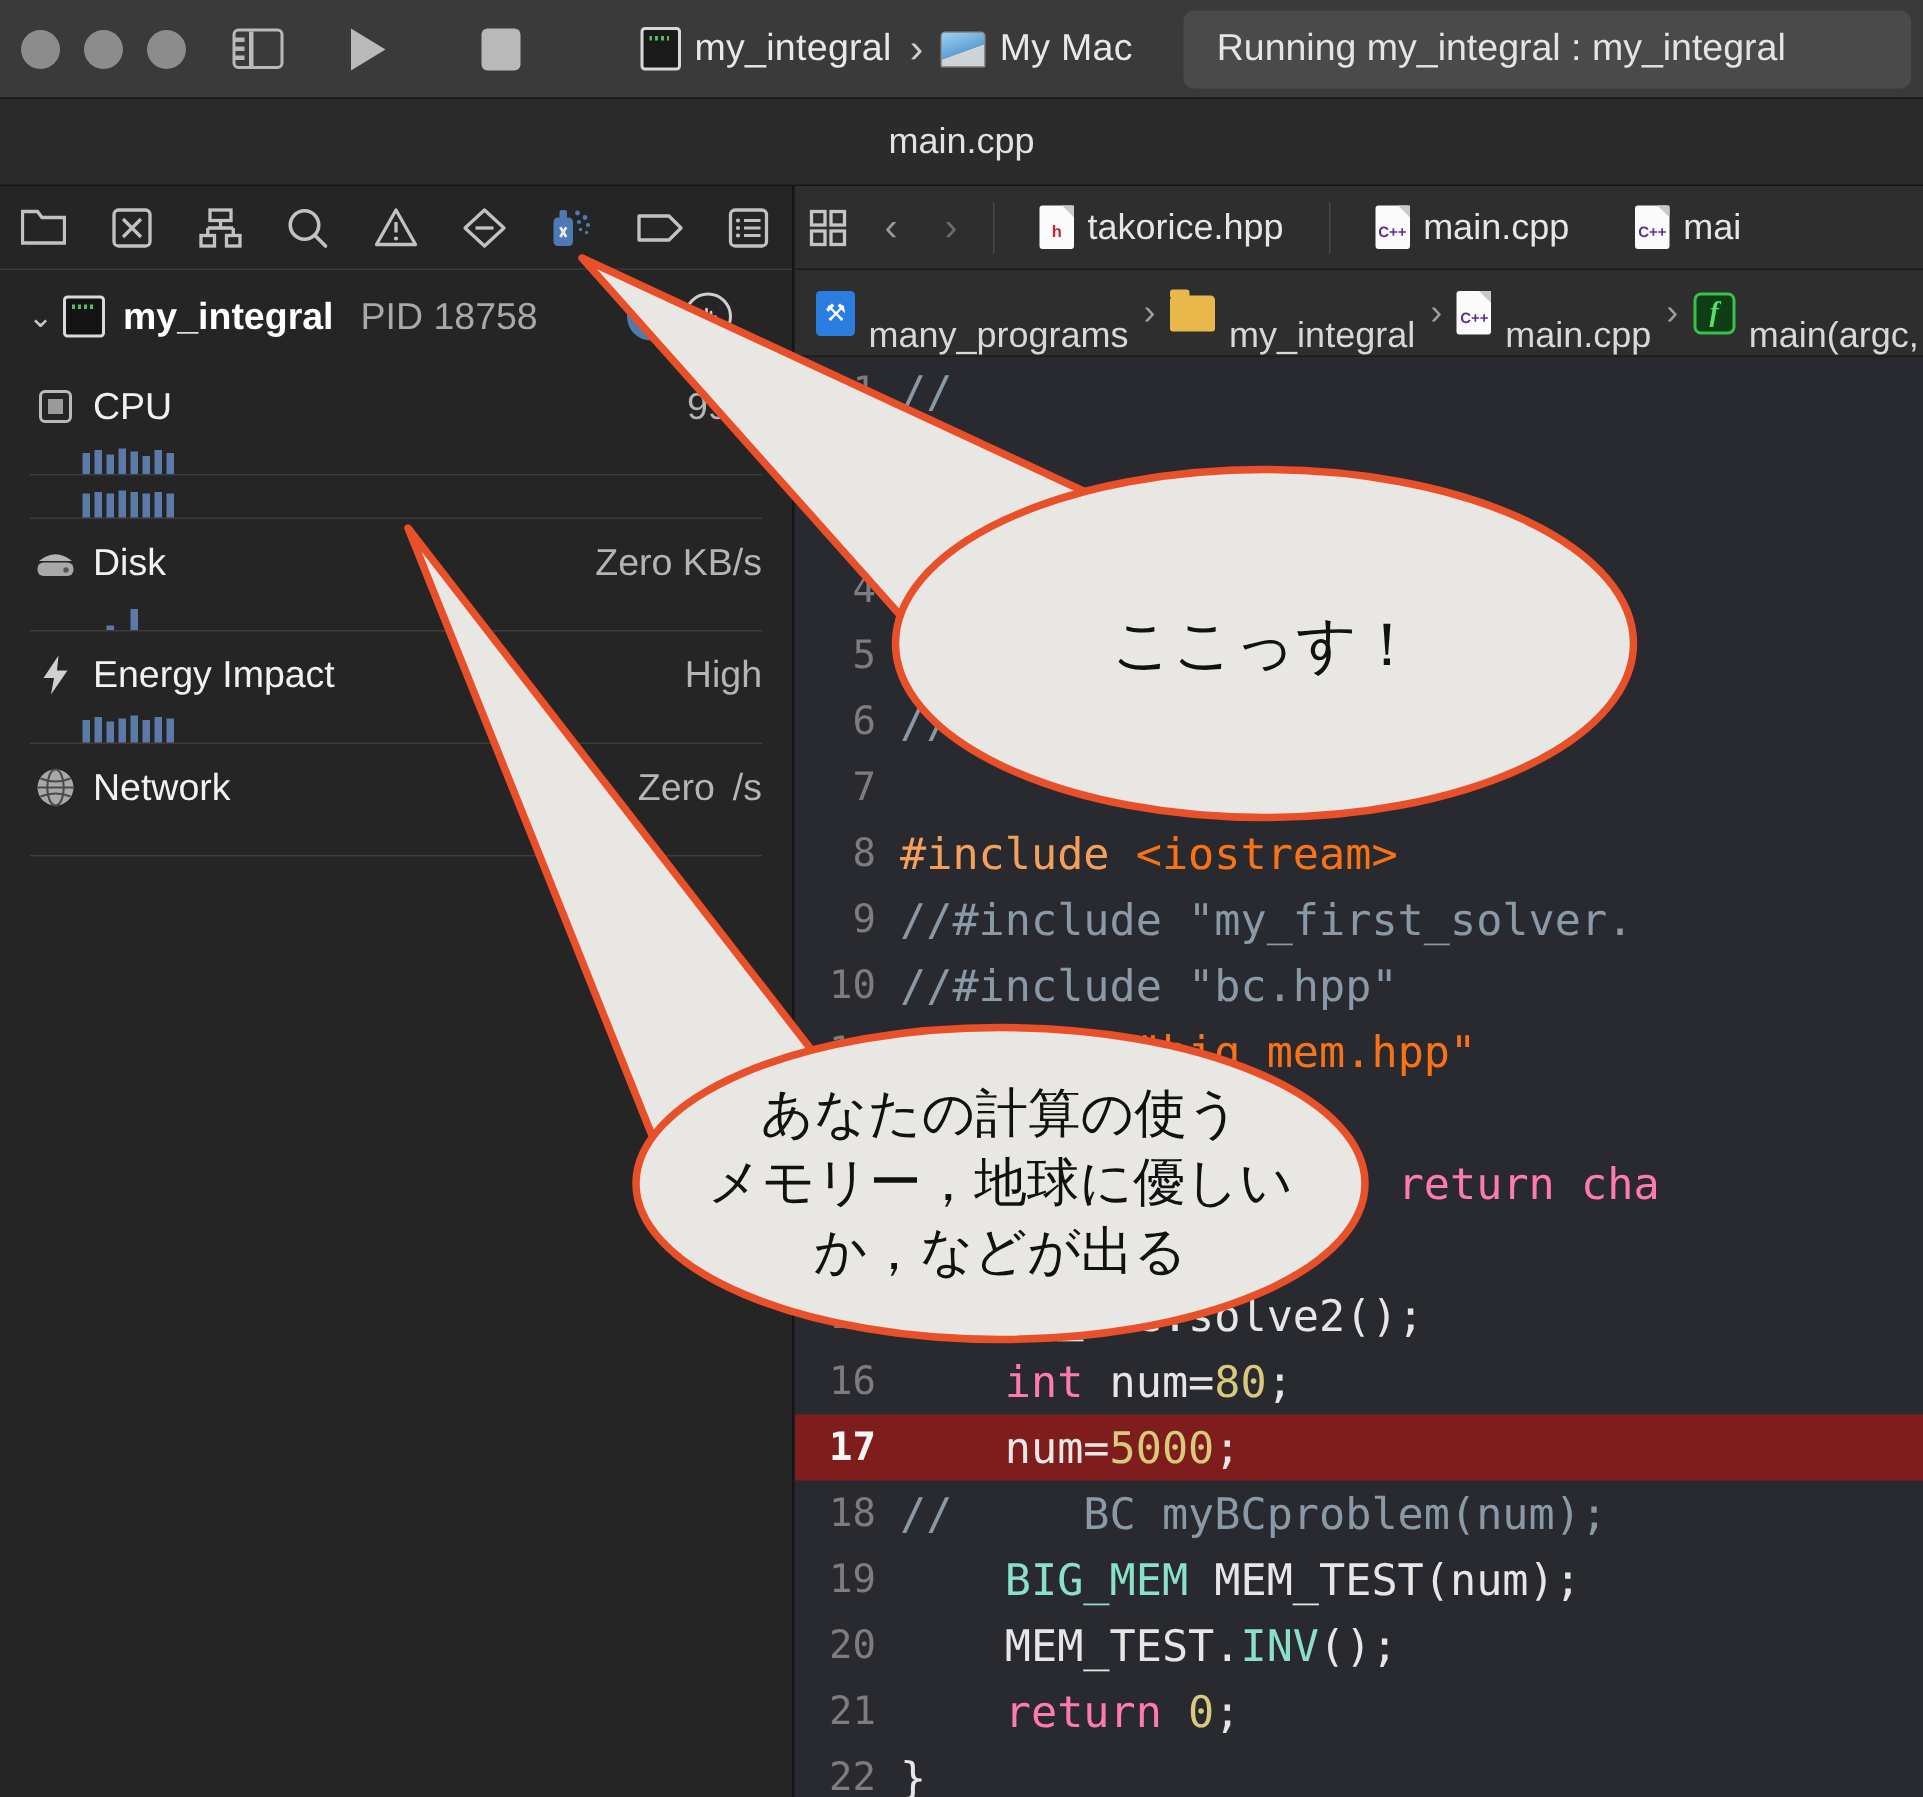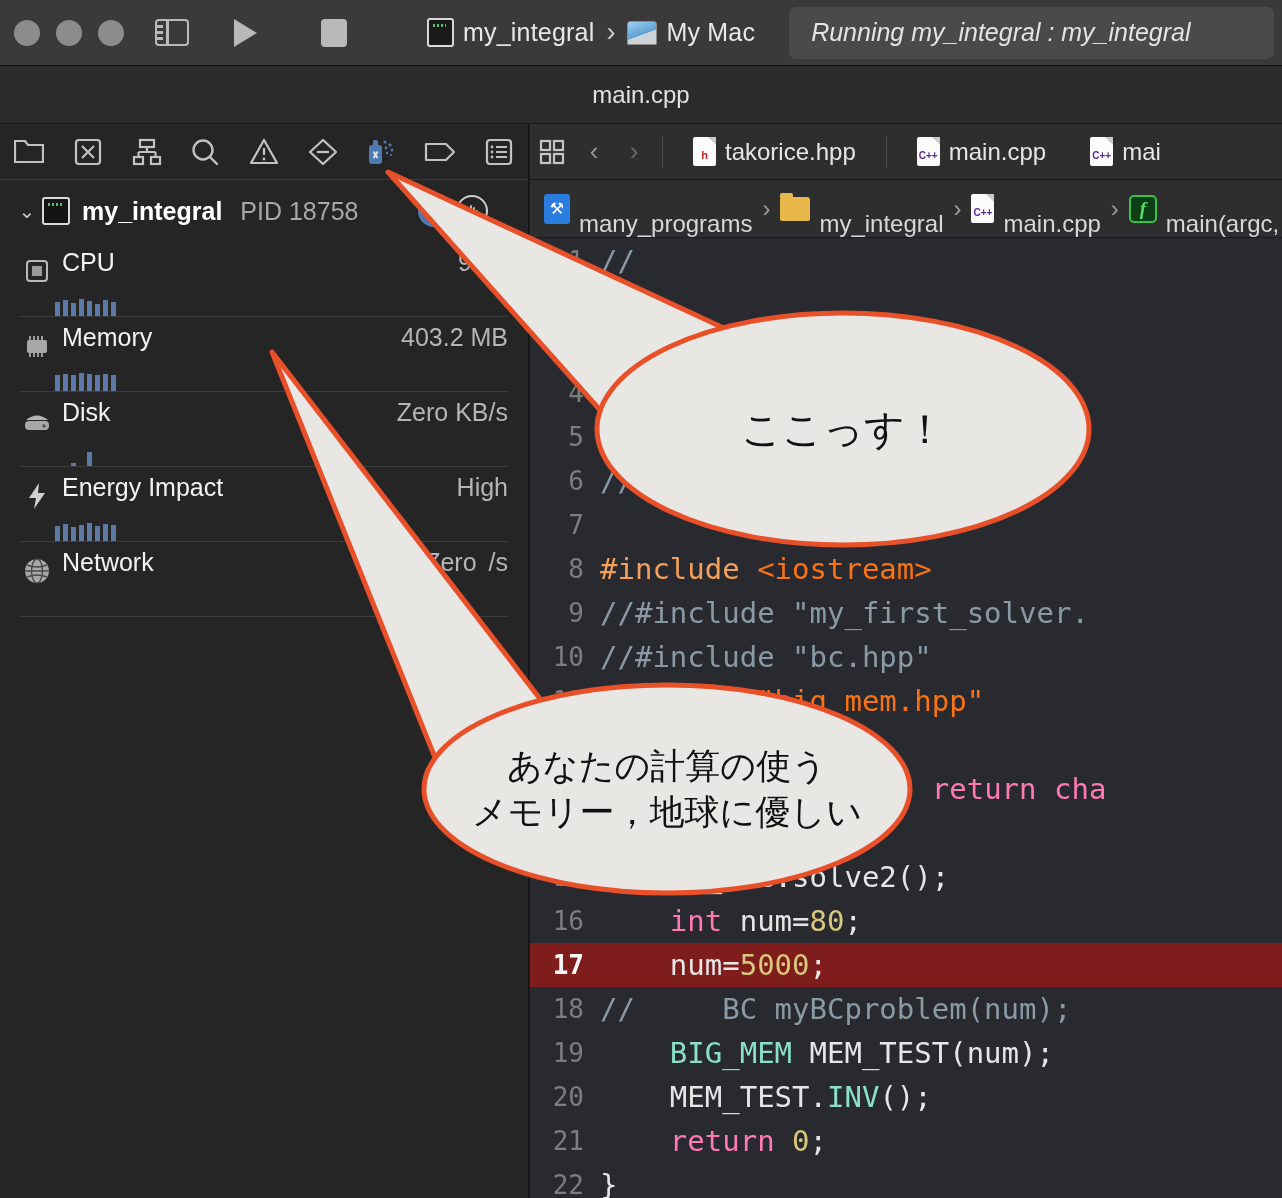--- a/index.html
+++ b/index.html
@@ -24,21 +24,21 @@
   .scheme { display:flex; align-items:center; margin-left:80px; gap:9px; }
   .term-ico { width:27px; height:29px; background:#1a1a1a; border:2px solid #d8d8d8; border-radius:3px; position:relative; }
   .term-ico:before { content:""; position:absolute; left:4px; top:4px; width:13px; height:3px;
     background:repeating-linear-gradient(to right,#4ec06a 0 2px,transparent 2px 4px); }
   .scheme-name { color:#e8e8e8; font-size:25px; letter-spacing:.2px; }
   .chev { color:#cfcfcf; font-size:27px; font-weight:300; margin:0 3px; }
   .mac-ico { width:30px; height:24px; background:linear-gradient(160deg,#9fd2f0,#5e9fd4 55%,#cfd4d8 56%,#cfd4d8);
     border-radius:3px 3px 1px 1px; border:1px solid #8b8b8b; }
   .status-pill { margin-left:34px; height:52px; flex:1; margin-right:8px; background:#4a4a4a;
     border-radius:7px; display:flex; align-items:center; padding:0 22px; }
-  .status-text { color:#e4e4e4; font-size:25px; white-space:nowrap; overflow:hidden;font-style:italic; }
+  .status-text { color:#e4e4e4; font-size:25px; white-space:nowrap; overflow:hidden; }
 
   
   .titlebar { position:absolute; left:0; top:66px; width:1282px; height:58px;
     background:#2b2b2b; border-bottom:1px solid #161616; display:flex; align-items:center; justify-content:center; }
   .doc-title { color:#e2e2e2; font-size:24px; }
 
   
   .navigator { position:absolute; left:0; top:124px; width:529px; height:1074px; background:#252525;
     border-right:1px solid #131313; }
   .nav-tabs { height:56px; display:flex; align-items:center; border-bottom:1px solid #3a3a3a; background:#252525; }
@@ -53,21 +53,21 @@
   .proc-ico:before { content:""; position:absolute; left:4px; top:4px; width:14px; height:3px;
     background:repeating-linear-gradient(to right,#4ec06a 0 2px,transparent 2px 4px); }
   .proc-name { color:#ffffff; font-size:25px; font-weight:bold; }
   .proc-pid { color:#a8a8a8; font-size:25px; margin-left:18px; }
   .gauge-toggles { margin-left:auto; display:flex; gap:6px; padding-right:40px; }
   .gt { width:32px; height:32px; border-radius:50%; display:flex; align-items:center; justify-content:center; }
   .gt.sel { background:#4e7ab3; }
   .gt.unsel { border:2px solid #cfcfcf; }
 
   .gauge { border-bottom:1px solid #3d3d3d; margin:0 20px 0 20px; padding-top:6px; }
-  .gauge-head { display:flex; height:46px; }
+  .gauge-head { display:flex; align-items:center; height:46px; }
   .g-ico { width:34px; display:flex; justify-content:center; align-items:center; margin-right:8px; }
   .g-label { color:#f2f2f2; font-size:25px; }
   .g-value { margin-left:auto; color:#b5b5b5; font-size:25px; }
   .spark { height:22px; display:flex; align-items:flex-end; gap:3px; padding-left:35px; }
   .bar { width:5px; background:#5b7aa8; }
 
   
   .editor { position:absolute; left:530px; top:124px; width:752px; height:1074px; background:#292a2f; }
   .tabbar { height:56px; background:#2e2e2e; border-bottom:1px solid #1b1b1b; display:flex; align-items:center; }
   .tb-ico-btn { width:44px; display:flex; align-items:center; justify-content:center; }
@@ -270,32 +270,20 @@
           <div class="bar" style="height:13px"></div>
           <div class="bar" style="height:17px"></div>
           <div class="bar" style="height:15px"></div>
           <div class="bar" style="height:12px"></div>
           <div class="bar" style="height:16px"></div>
           <div class="bar" style="height:14px"></div>
       </div>
     </div>
 
     <div class="gauge">
-      <div class="gauge-head">
-        <span class="g-ico">
-          <svg width="28" height="28" viewBox="0 0 28 28">
-              <rect x="4" y="8" width="20" height="13" rx="2" fill="#a8a8a8"></rect>
-              <g stroke="#a8a8a8" stroke-width="1.8">
-                <path d="M7 8 V4 M11 8 V4 M15 8 V4 M19 8 V4 M7 21 V25 M11 21 V25 M15 21 V25 M19 21 V25"></path>
-              </g>
-            </svg>
-        </span>
-        <span class="g-label">Memory</span>
-        <span class="g-value">403.2 MB</span>
-      </div>
       <div class="spark">
         <div class="bar" style="height:16px"></div>
           <div class="bar" style="height:17px"></div>
           <div class="bar" style="height:16px"></div>
           <div class="bar" style="height:18px"></div>
           <div class="bar" style="height:17px"></div>
           <div class="bar" style="height:16px"></div>
           <div class="bar" style="height:17px"></div>
           <div class="bar" style="height:16px"></div>
       </div>
@@ -455,13 +443,14 @@
   <ellipse cx="667" cy="789" rx="243" ry="104" fill="#e9e7e4" stroke="#e8502a" stroke-width="5"></ellipse>
 </svg>
 
 <div class="cotext" style="left:597px;top:380px;width:492px;height:98px;font-size:40px;">
   <span>ここっす！</span>
 </div>
 
 <div class="cotext" style="left:424px;top:716px;width:486px;height:146px;font-size:35px;line-height:1.32;flex-direction:column;">
   <span>あなたの計算の使う</span>
   <span>メモリー，地球に優しい</span>
+  <span>か，などが出る</span>
 </div>
 
 </body></html>

